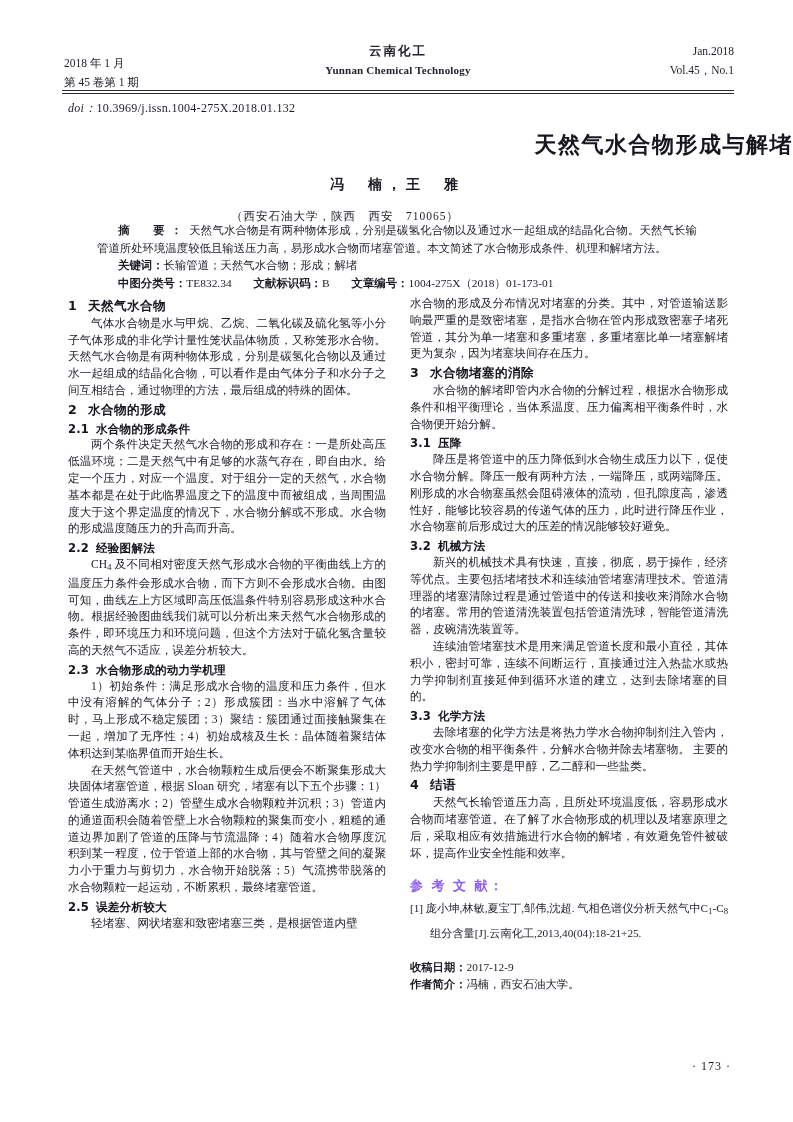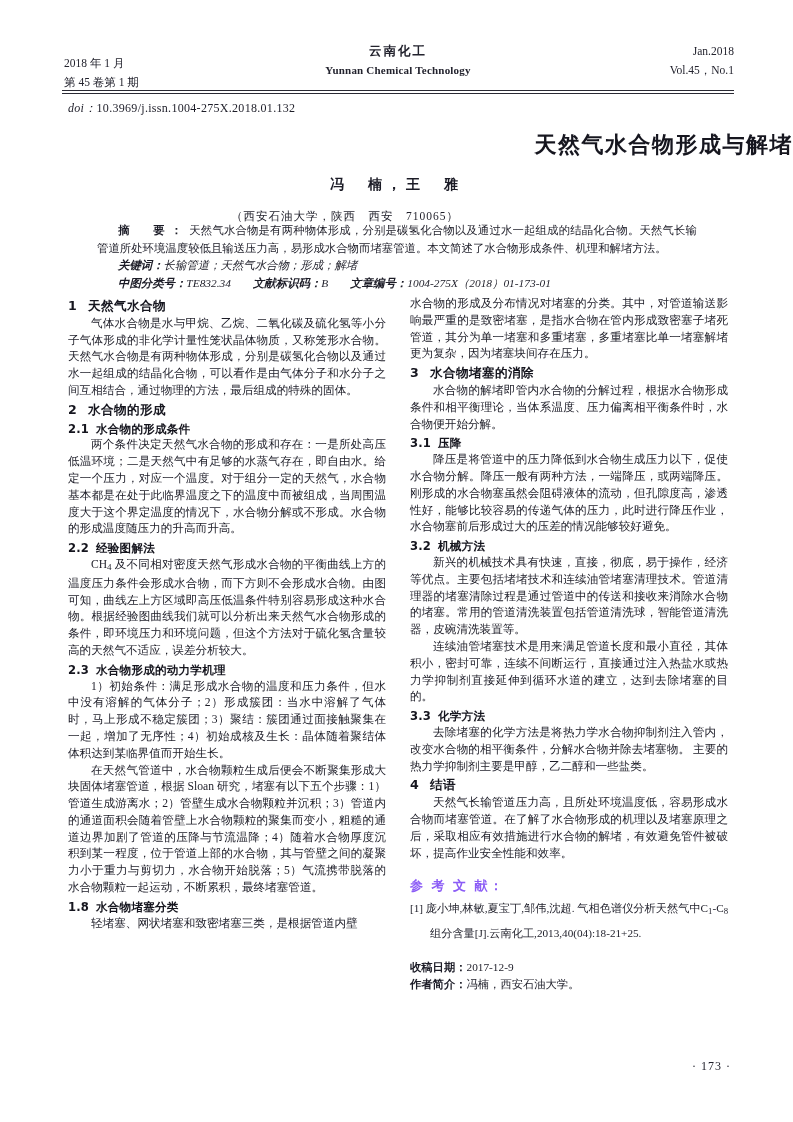--- a/index.html
+++ b/index.html
@@ -122,21 +122,20 @@
   .abstract-block p { margin: 0; }
   .ab-lead {
     font-weight: 700;
     letter-spacing: 6px;
     margin-right: 1px;
   }
   .ab-indent { display: inline-block; width: 21px; }
   .kw-line, .cls-line {
     margin-top: 1.5px;
     padding-left: 21px;
-    font-style: italic;
   }
   .kw-lab { font-weight: 700; }
   .cls-gap { display: inline-block; width: 22px; }
 
   
   .columns {
     position: absolute;
     left: 68px;
     top: 296px;
     width: 660px;
@@ -262,21 +261,21 @@
         <div class="h1"><span class="num">1</span><span>天然气水合物</span></div>
         <p class="para">气体水合物是水与甲烷、乙烷、二氧化碳及硫化氢等小分子气体形成的非化学计量性笼状晶体物质，又称笼形水合物。天然气水合物是有两种物体形成，分别是碳氢化合物以及通过水一起组成的结晶化合物，可以看作是由气体分子和水分子之间互相结合，通过物理的方法，最后组成的特殊的固体。</p>
         <div class="h1"><span class="num">2</span><span>水合物的形成</span></div>
         <div class="h2"><span class="num">2.1</span><span>水合物的形成条件</span></div>
         <p class="para">两个条件决定天然气水合物的形成和存在：一是所处高压低温环境；二是天然气中有足够的水蒸气存在，即自由水。给定一个压力，对应一个温度。对于组分一定的天然气，水合物基本都是在处于此临界温度之下的温度中而被组成，当周围温度大于这个界定温度的情况下，水合物分解或不形成。水合物的形成温度随压力的升高而升高。</p>
         <div class="h2"><span class="num">2.2</span><span>经验图解法</span></div>
         <p class="para">CH<span class="sub">4</span> 及不同相对密度天然气形成水合物的平衡曲线上方的温度压力条件会形成水合物，而下方则不会形成水合物。由图可知，曲线左上方区域即高压低温条件特别容易形成这种水合物。根据经验图曲线我们就可以分析出来天然气水合物形成的条件，即环境压力和环境问题，但这个方法对于硫化氢含量较高的天然气不适应，误差分析较大。</p>
         <div class="h2"><span class="num">2.3</span><span>水合物形成的动力学机理</span></div>
         <p class="para">1）初始条件：满足形成水合物的温度和压力条件，但水中没有溶解的气体分子；2）形成簇团：当水中溶解了气体时，马上形成不稳定簇团；3）聚结：簇团通过面接触聚集在一起，增加了无序性；4）初始成核及生长：晶体随着聚结体体积达到某临界值而开始生长。</p>
         <p class="para">在天然气管道中，水合物颗粒生成后便会不断聚集形成大块固体堵塞管道，根据 Sloan 研究，堵塞有以下五个步骤：1）管道生成游离水；2）管壁生成水合物颗粒并沉积；3）管道内的通道面积会随着管壁上水合物颗粒的聚集而变小，粗糙的通道边界加剧了管道的压降与节流温降；4）随着水合物厚度沉积到某一程度，位于管道上部的水合物，其与管壁之间的凝聚力小于重力与剪切力，水合物开始脱落；5）气流携带脱落的水合物颗粒一起运动，不断累积，最终堵塞管道。</p>
-        <div class="h2"><span class="num">1.8</span><span>水合物堵塞分类</span></div>
+        <div class="h2"><span class="num">2.5</span><span>误差分析较大</span></div>
         <p class="para">轻堵塞、网状堵塞和致密堵塞三类，是根据管道内壁</p>
       </div>
     <div class="col col-right" id="col-right">
         <p class="para noindent">水合物的形成及分布情况对堵塞的分类。其中，对管道输送影响最严重的是致密堵塞，是指水合物在管内形成致密塞子堵死管道，其分为单一堵塞和多重堵塞，多重堵塞比单一堵塞解堵更为复杂，因为堵塞块间存在压力。</p>
         <div class="h1"><span class="num">3</span><span>水合物堵塞的消除</span></div>
         <p class="para">水合物的解堵即管内水合物的分解过程，根据水合物形成条件和相平衡理论，当体系温度、压力偏离相平衡条件时，水合物便开始分解。</p>
         <div class="h2"><span class="num">3.1</span><span>压降</span></div>
         <p class="para">降压是将管道中的压力降低到水合物生成压力以下，促使水合物分解。降压一般有两种方法，一端降压，或两端降压。刚形成的水合物塞虽然会阻碍液体的流动，但孔隙度高，渗透性好，能够比较容易的传递气体的压力，此时进行降压作业，水合物塞前后形成过大的压差的情况能够较好避免。</p>
         <div class="h2"><span class="num">3.2</span><span>机械方法</span></div>
         <p class="para">新兴的机械技术具有快速，直接，彻底，易于操作，经济等优点。主要包括堵堵技术和连续油管堵塞清理技术。管道清理器的堵塞清除过程是通过管道中的传送和接收来消除水合物的堵塞。常用的管道清洗装置包括管道清洗球，智能管道清洗器，皮碗清洗装置等。</p>

